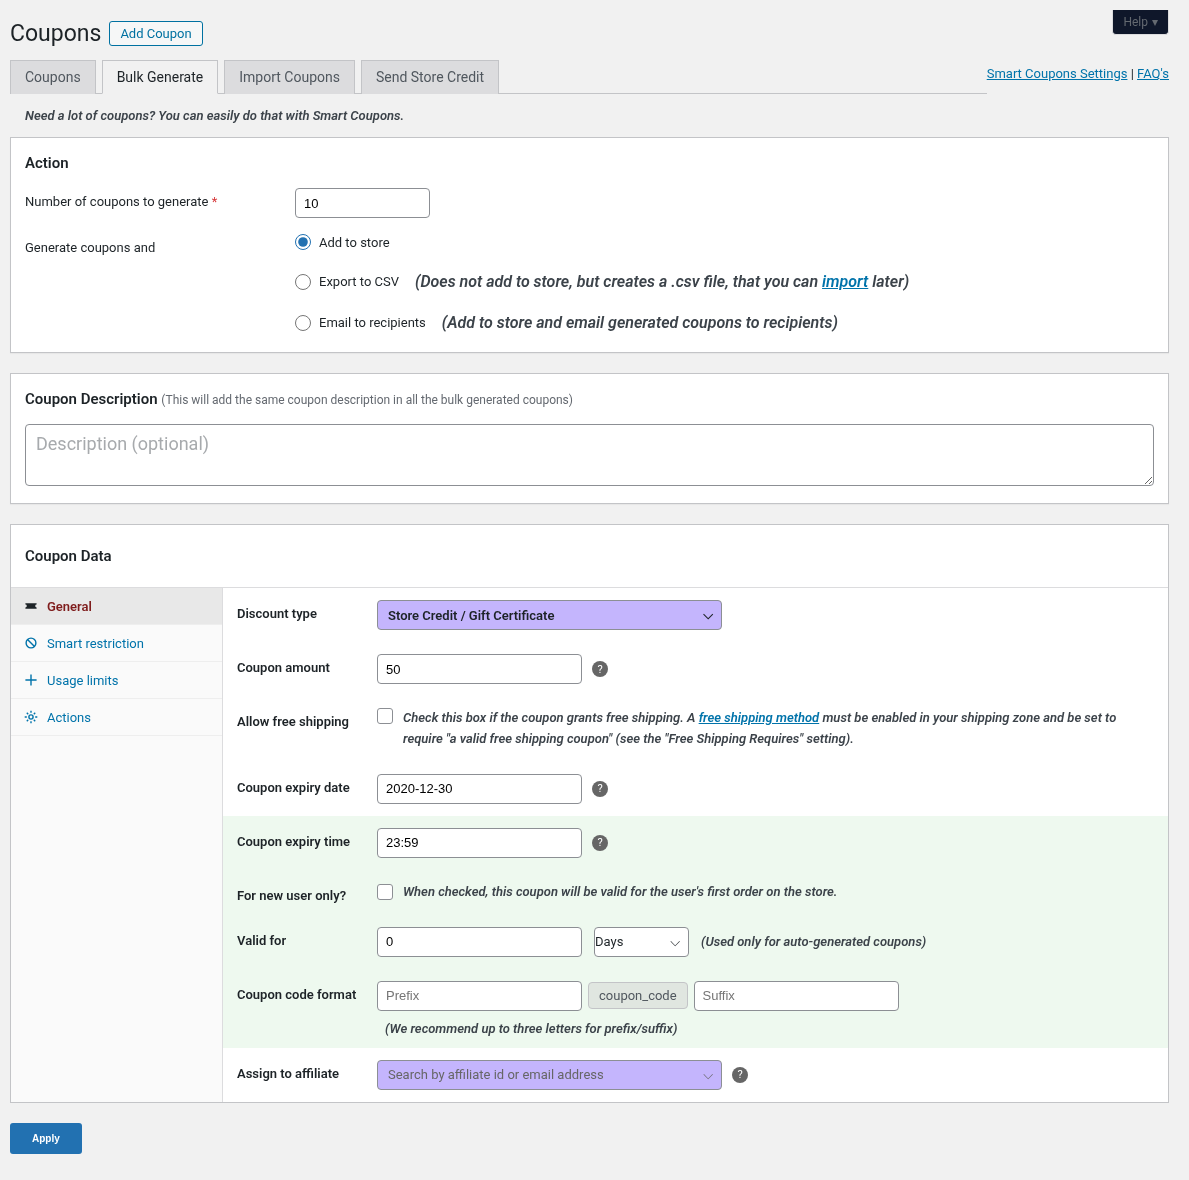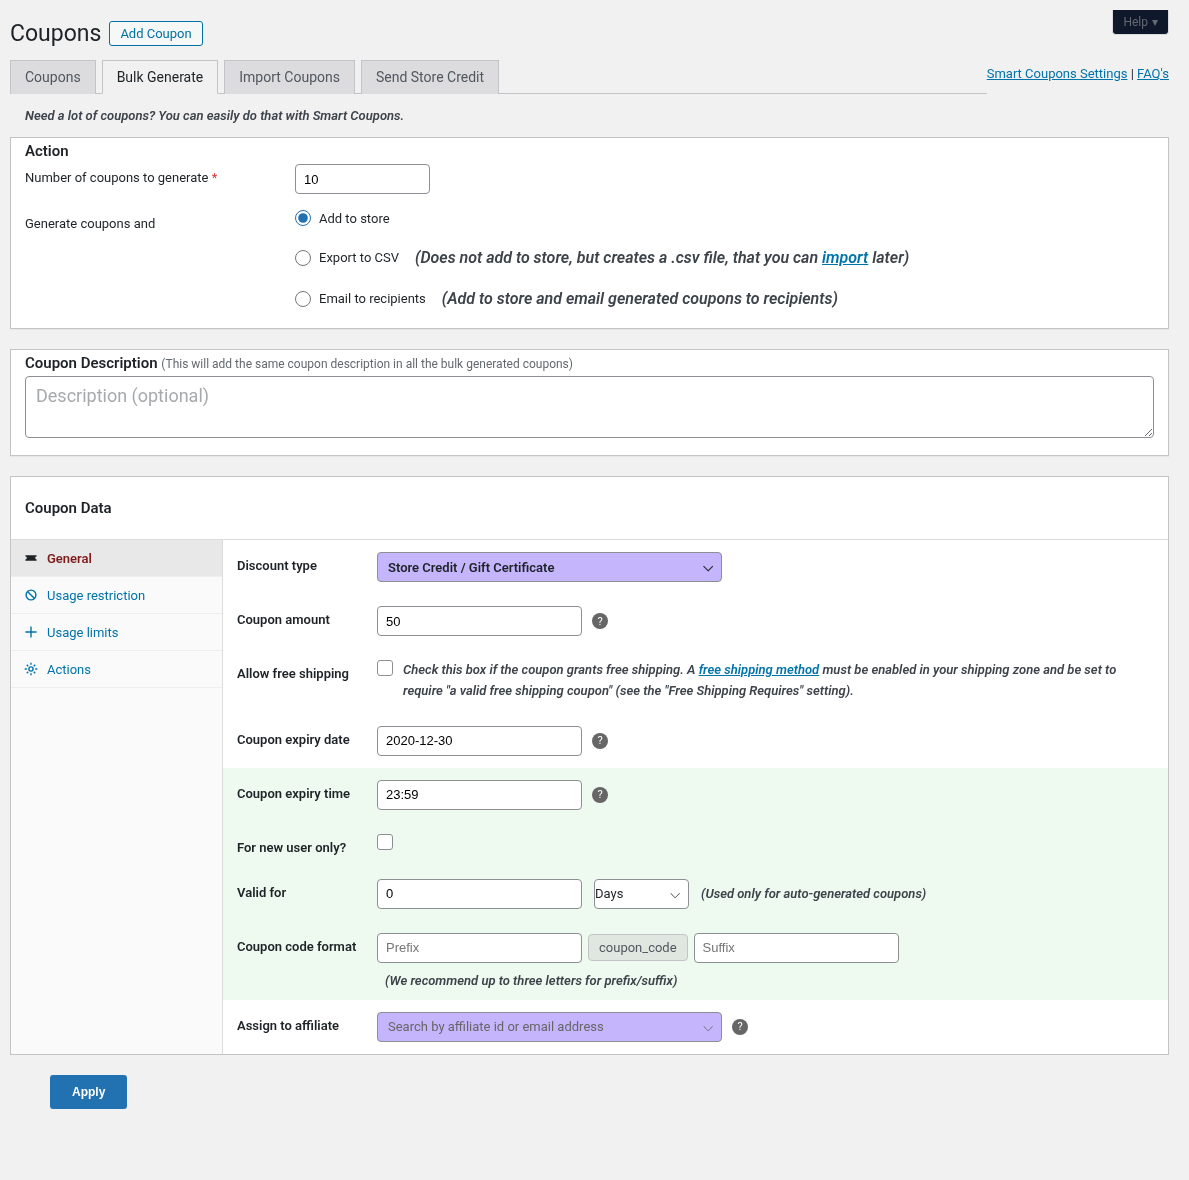--- a/index.html
+++ b/index.html
@@ -57,21 +57,21 @@
 .nav-tab.active { background: #f1f1f1; border-bottom: 1px solid #f1f1f1; color: #1d2327; }
 .right-links { font-size: 13px; padding-bottom: 6px; }
 .right-links a { color: #0073aa; text-decoration: underline; cursor: pointer; }
 .subtitle { margin: 14px 15px; font-style: italic; color: #3c434a; font-size: 13px; font-weight: 600; }
 .postbox {
   background: #fff;
   border: 1px solid #c3c4c7;
   box-shadow: 0 1px 1px rgba(0,0,0,0.04);
   margin-bottom: 20px;
 }
-.postbox h2 { font-size: 15px; font-weight: 600; padding: 4px 14px; color: #1d2327; }
+.postbox h2 { font-size: 15px; font-weight: 600; padding: 16px 14px; color: #1d2327; }
 .postbox h2 .hint { font-size: 12px; font-weight: 400; color: #646970; }
 .form-table { padding: 0 14px 20px 14px; }
 .form-row { display: flex; align-items: flex-start; margin-bottom: 16px; }
 .form-row:last-child { margin-bottom: 0; }
 .form-label { width: 270px; font-size: 13px; color: #1d2327; padding-top: 6px; }
 .required { color: #d63638; }
 .form-field { flex: 1; }
 input[type="text"], input[type="number"] {
   border: 1px solid #8c8f94;
   border-radius: 4px;
@@ -187,24 +187,23 @@
   padding: 5px 10px;
   font-size: 13px;
   color: #50575e;
 }
 .apply-btn {
   background: #2271b1;
   color: #fff;
   border: none;
   border-radius: 3px;
   padding: 10px 22px;
-  font-size: 12px;
+  font-size: 10px;
   font-weight: 600;
   cursor: pointer;
-  margin-left: 40px;
 }
 </style>
 </head>
 <body>
 
 <div class="wrap">
   <div class="header-row">
     <h1 class="page-title">Coupons</h1>
     <a class="add-button">Add Coupon</a>
     <div class="help-tab">
@@ -283,21 +282,21 @@
           </span>
           <span>General</span>
         </div>
         <div class="cd-tab">
           <span class="cd-tab-icon">
             <svg viewBox="0 0 20 20" fill="none" stroke="#0073aa" stroke-width="2">
                 <circle cx="10" cy="10" r="7"></circle>
                 <line x1="5" y1="5" x2="15" y2="15"></line>
               </svg>
           </span>
-          <span>Usage restriction</span>
+          <span>Smart restriction</span>
         </div>
         <div class="cd-tab">
           <span class="cd-tab-icon">
             <svg viewBox="0 0 20 20" fill="none" stroke="#0073aa" stroke-width="2">
                 <path d="M10 2v16M2 10h16"></path>
               </svg>
           </span>
           <span>Usage limits</span>
         </div>
         <div class="cd-tab">
@@ -352,20 +351,21 @@
             <div class="cd-field">
               <input type="text" value="23:59" style="">
               <span class="help-tip">?</span>
             </div>
           </div>
 
           <div class="cd-row">
             <div class="cd-label">For new user only?</div>
             <div class="cd-field">
               <input type="checkbox" style="">
+              <span class="field-desc">When checked, this coupon will be valid for the user's first order on the store.</span>
             </div>
           </div>
 
           <div class="cd-row">
             <div class="cd-label">Valid for</div>
             <div class="cd-field inline-inputs">
               <input type="text" class="tiny" value="0" style="">
               <div class="select-mini">
                 <span>Days</span>
                 <span class="select-caret">⌵</span>

